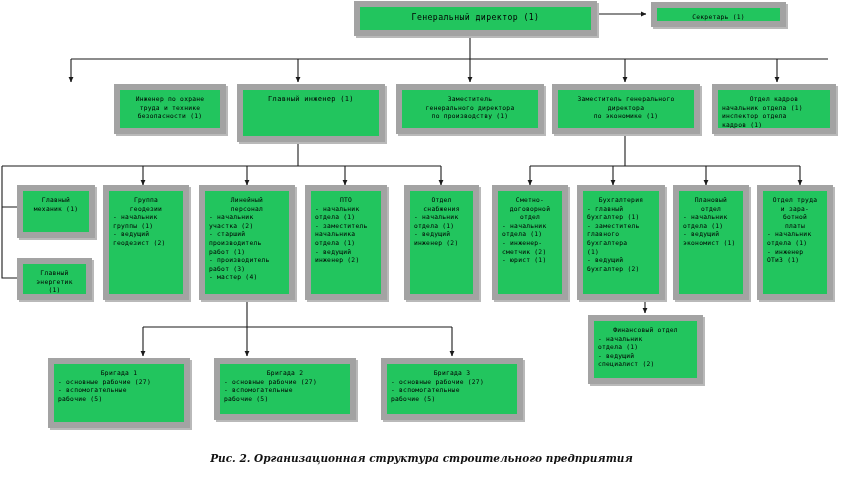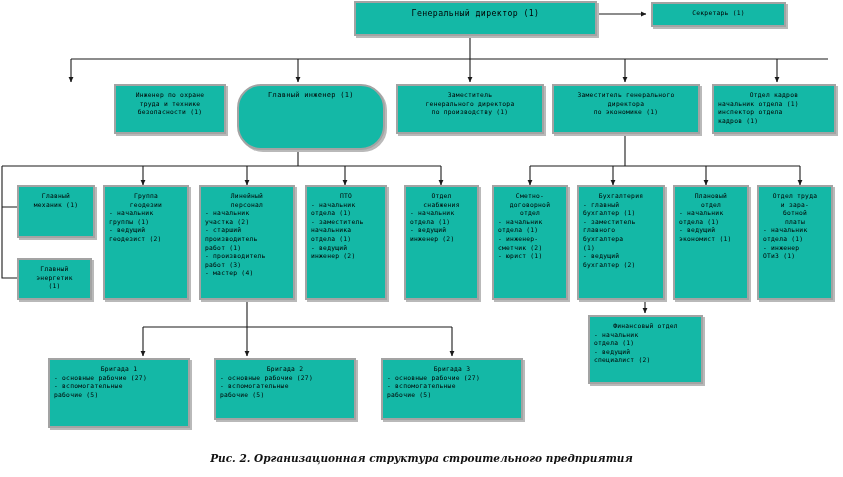--- a/index.html
+++ b/index.html
@@ -1,21 +1,21 @@
 <!DOCTYPE html>
 <html><head>
 <meta charset="utf-8">
 <style>
   html,body{margin:0;padding:0;background:#ffffff;}
   body{width:843px;height:477px;position:relative;overflow:hidden;
        font-family:"DejaVu Sans Mono","Liberation Mono",monospace;color:#000;}
   #chart{position:absolute;left:0;top:0;width:843px;height:477px;}
   svg.lines{position:absolute;left:0;top:0;width:843px;height:477px;pointer-events:none;}
-  .box{position:absolute;box-sizing:border-box;background:#14b8a6;
-       border:2px solid #a3a3a3;box-shadow:2px 2px 0 #b9b9b9;}
+  .box{position:absolute;box-sizing:border-box;background:#22c55e;
+       border:6px solid #a3a3a3;box-shadow:2px 2px 0 #b9b9b9;}
   .box .bx-title{display:block;text-align:center;white-space:pre-line;}
   .box .bx-items{display:block;text-align:left;white-space:pre-line;}
   .t7{font-size:6.3px;line-height:8.6px;letter-spacing:.25px;}
   .t8{font-size:7.0px;line-height:9.1px;letter-spacing:.3px;}
   .t9{font-size:8.2px;line-height:10px;letter-spacing:.4px;}
   .pad{padding:5px 4px 3px 4px;}
   .caption{position:absolute;left:0;top:452px;width:843px;text-align:center;
            font-family:"DejaVu Serif","Liberation Serif",serif;
            font-style:italic;font-weight:bold;font-size:10.5px;color:#111;}
 </style>
@@ -76,21 +76,21 @@
   <div class="box pad" style="left:651px;top:2px;width:135px;height:25px;">
     <span class="bx-title t7">Секретарь (1)</span>
   </div>
 
   <div class="box pad" style="left:114px;top:84px;width:112px;height:50px;">
     <span class="bx-title t7">Инженер по охране
 труда и технике
 безопасности (1)</span>
   </div>
 
-  <div class="box pad" style="left:237px;top:84px;width:148px;height:66px;border-radius:24px;">
+  <div class="box pad" style="left:237px;top:84px;width:148px;height:58px;">
     <span class="bx-title t8">Главный инженер (1)</span>
   </div>
 
   <div class="box pad" style="left:396px;top:84px;width:148px;height:50px;">
     <span class="bx-title t7">Заместитель
 генерального директора
 по производству (1)</span>
   </div>
 
   <div class="box pad" style="left:552px;top:84px;width:148px;height:50px;">

